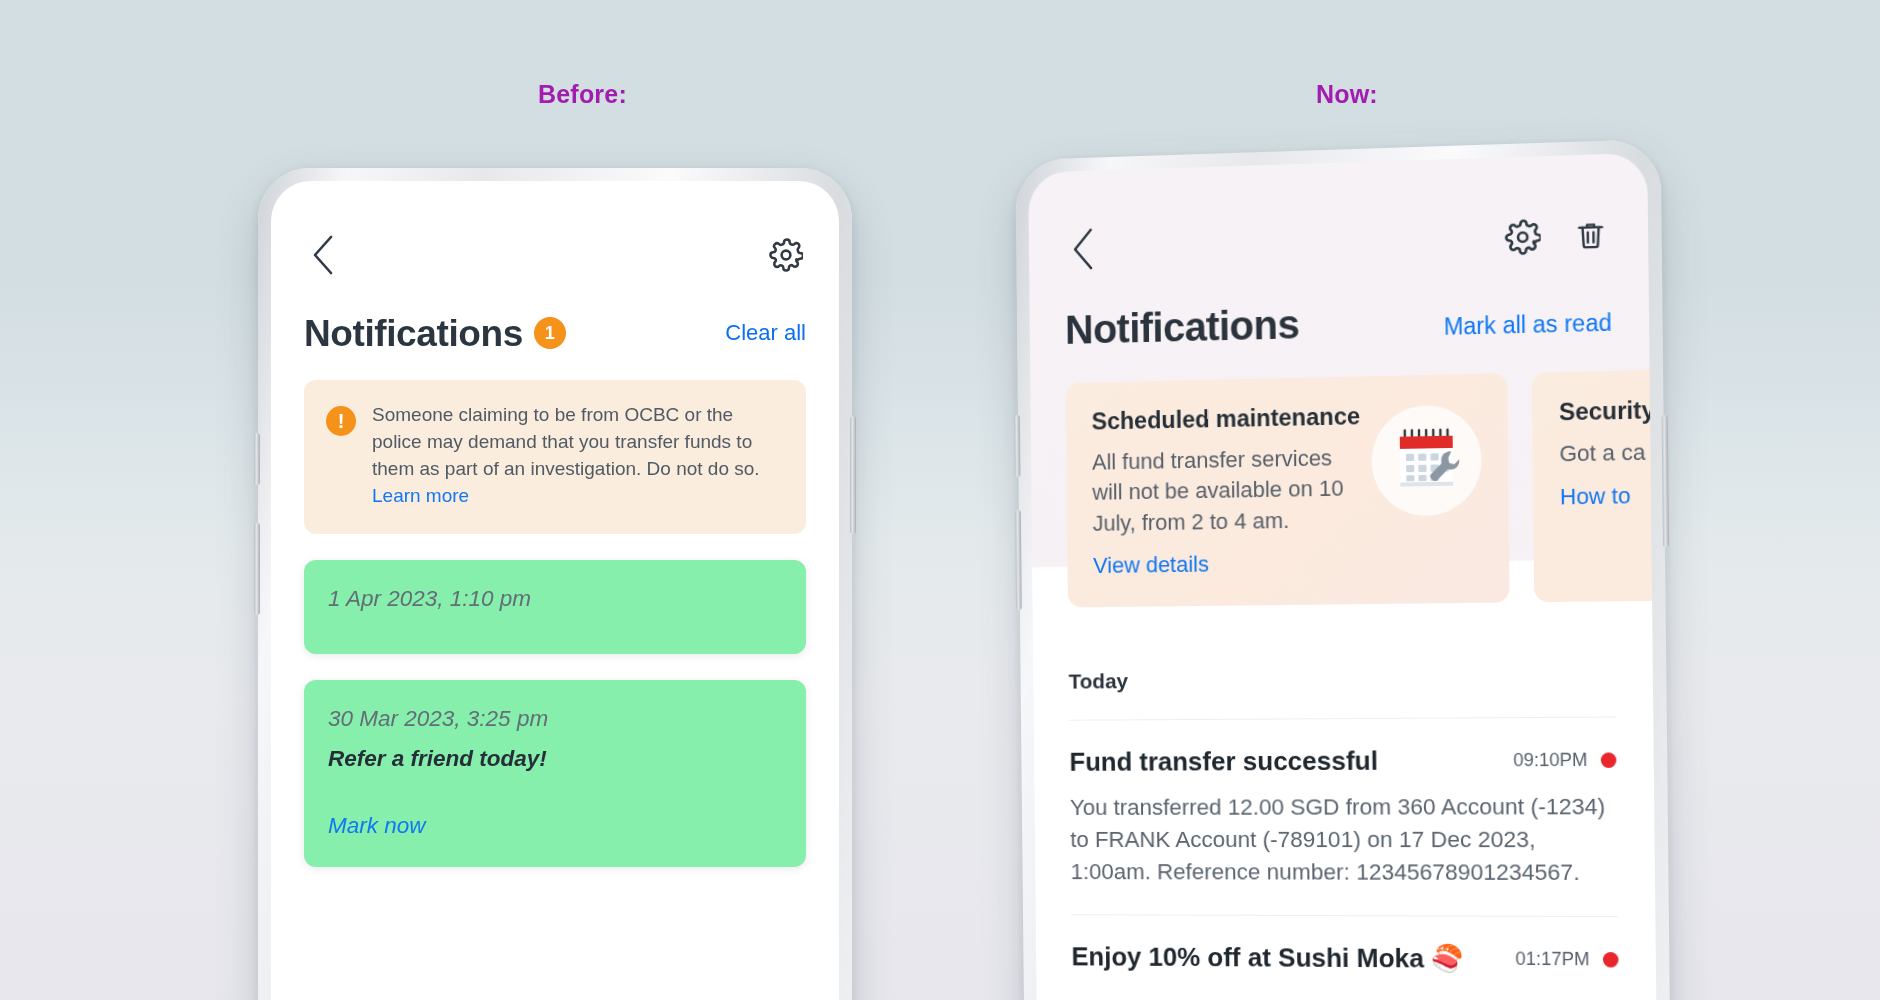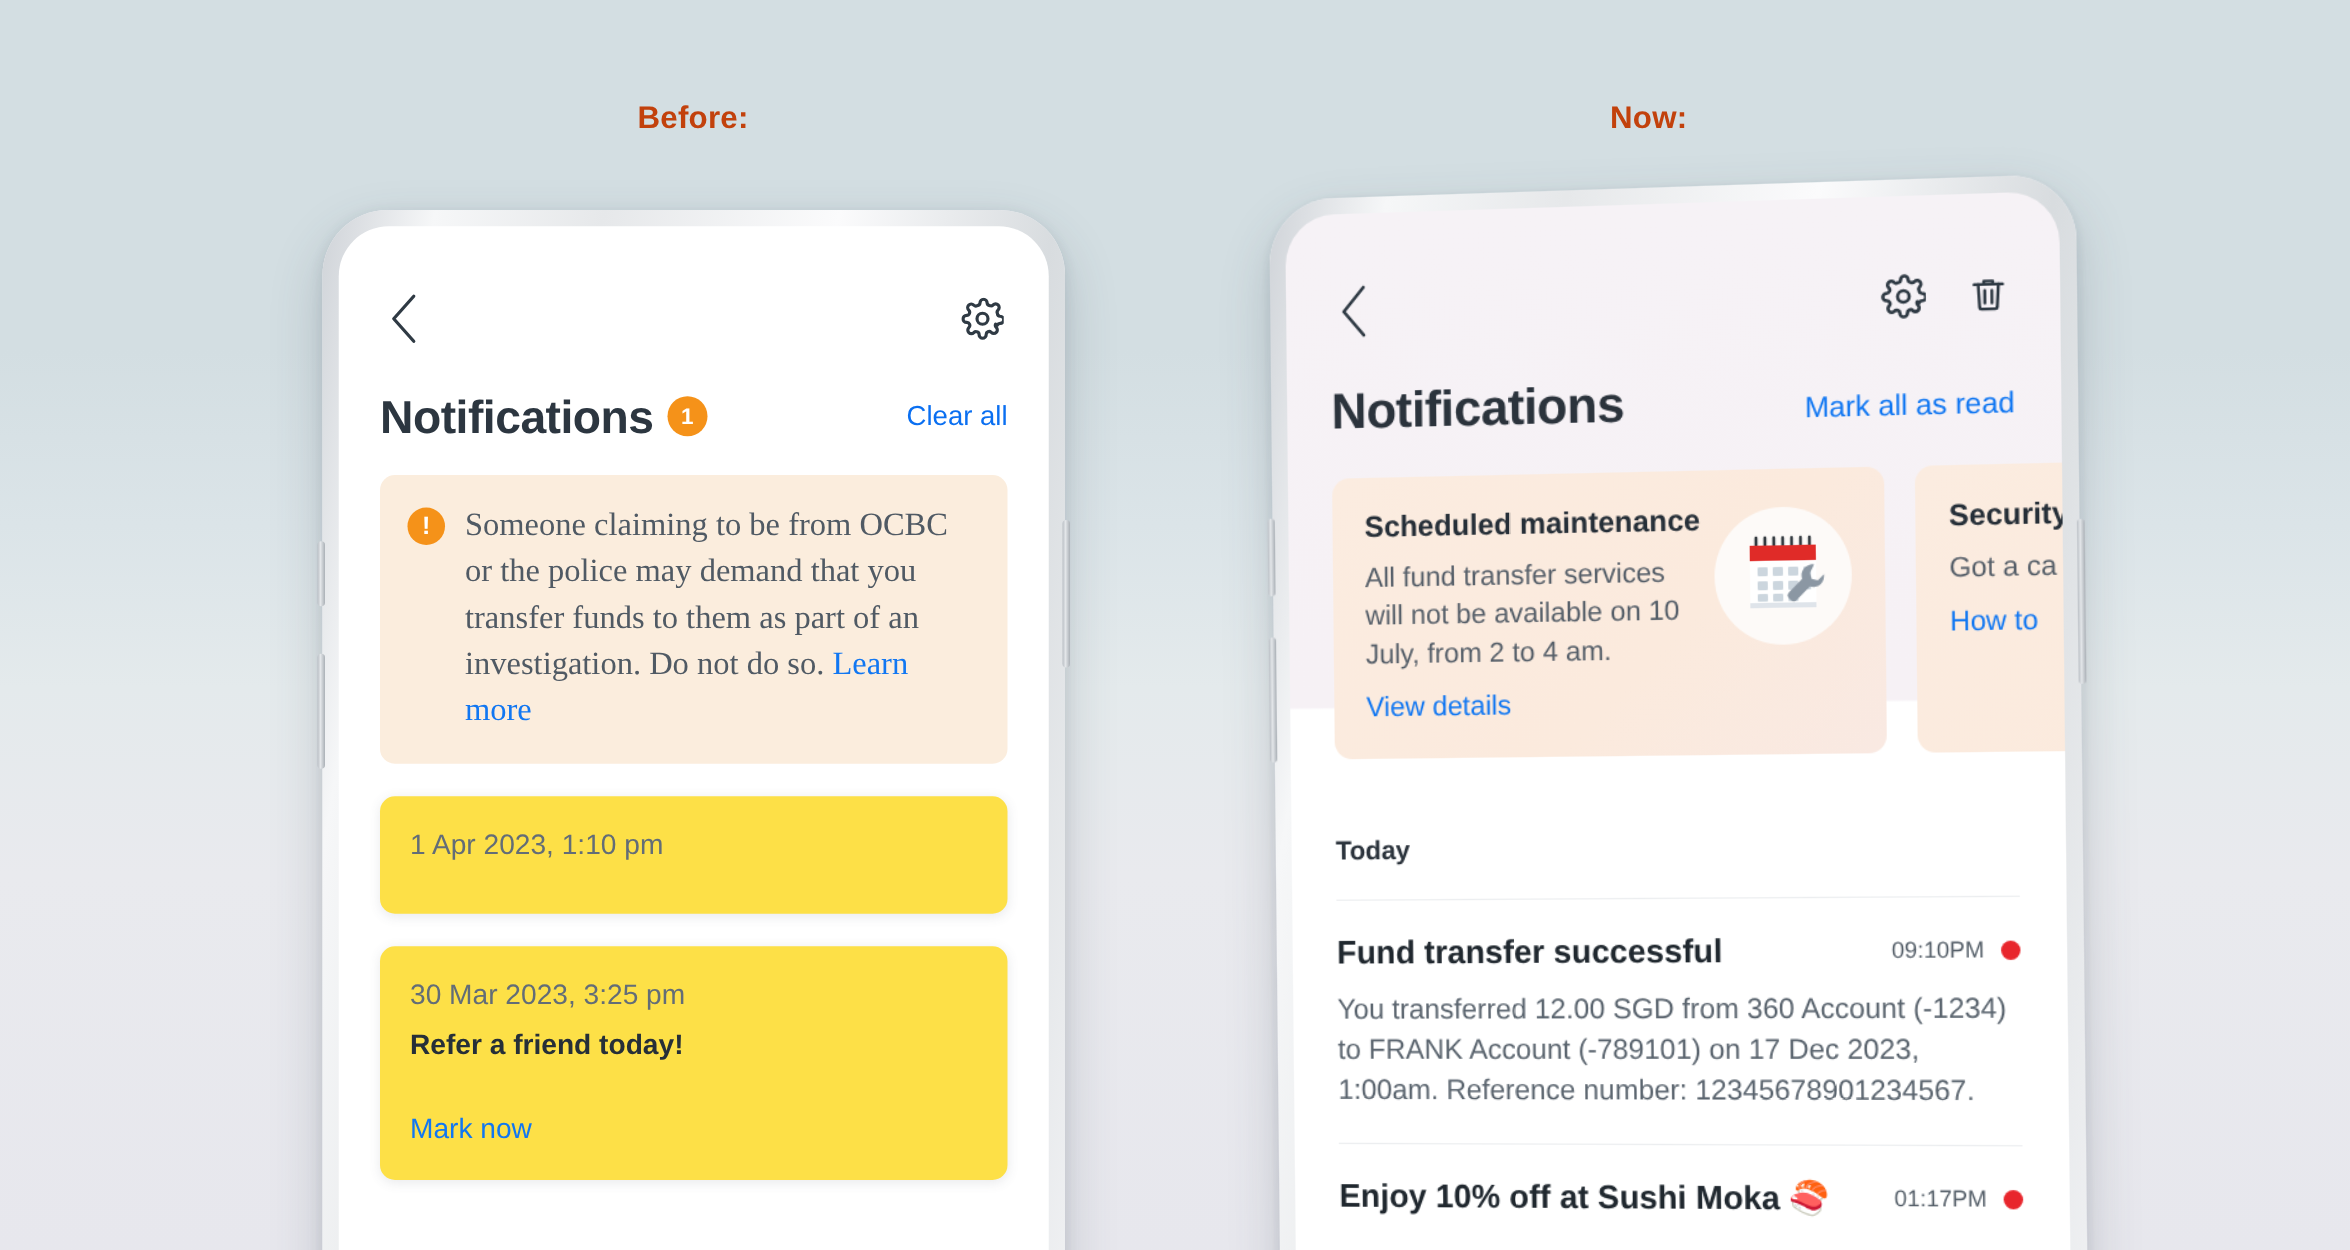--- a/index.html
+++ b/index.html
@@ -20,23 +20,24 @@
         #e9eaee 70%,
         #e7e7ed 100%);
     position: relative;
   }
 
   
   .caption {
     position: absolute;
     font-size: 25px;
     font-weight: bold;
-    color: #c2410c;
+    color: #a21caf;
     letter-spacing: 0.2px;
     white-space: nowrap;
+    margin-left: 28px;
   }
   #caption-before { left: 510px; top: 80px; }
   #caption-now    { left: 1288px; top: 80px; }
 
   
   .phone {
     position: absolute;
     border-radius: 52px;
     background: #f2f3f5;
     padding: 13px;
@@ -148,32 +149,32 @@
     width: 30px; height: 30px;
     border-radius: 50%;
     background: #f59219;
     color: #fff;
     font-weight: bold;
     font-size: 20px;
     display: flex; align-items: center; justify-content: center;
     margin-top: 4px;
   }
   .b-alert p {
-    font-size: 26px;
+    font-size: 19px;
     line-height: 1.42;
     color: #505a64;
-    font-family: Liberation Serif, serif;
   }
 
   .b-card {
     margin: 26px 33px 0 33px;
-    background: #fde047;
+    background: #86efac;
     border-radius: 12px;
     padding: 26px 24px 28px 24px;
     box-shadow: 0 2px 9px rgba(70,80,95,.12);
+    font-style: italic;
   }
   .b-card .ts {
     font-size: 22.5px;
     color: #636d77;
     margin-bottom: 14px;
   }
   .b-card .hd {
     font-size: 22.5px;
     font-weight: bold;
     color: #262f38;

